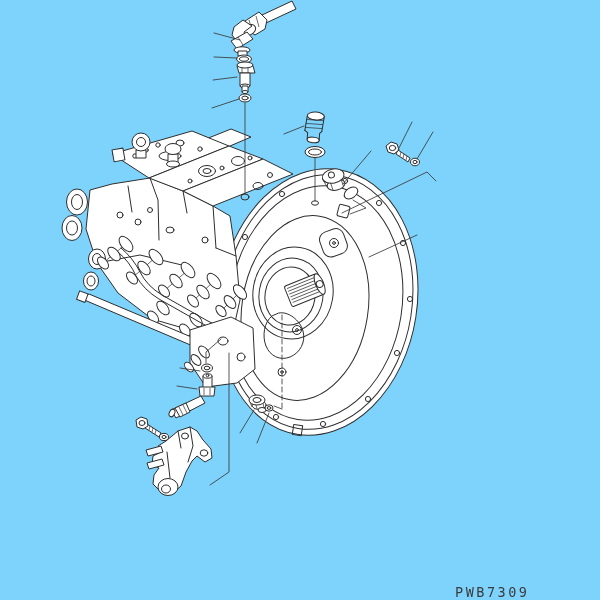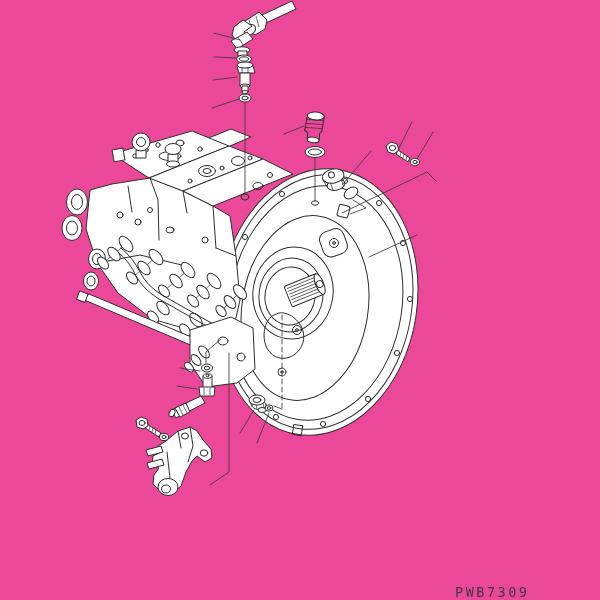--- a/index.html
+++ b/index.html
@@ -1,16 +1,16 @@
 <!DOCTYPE html>
 <html><head>
 <meta charset="utf-8">
 <style>
   html,body{margin:0;padding:0;background:#fff;}
-  .canvas{position:relative;width:600px;height:600px;background:#ec4899;overflow:hidden;
+  .canvas{position:relative;width:600px;height:600px;background:#7dd3fc;overflow:hidden;
           font-family:"DejaVu Sans Mono","Liberation Mono",monospace;}
   svg{display:block;}
   .ln{fill:none;stroke:#2e2e2e;stroke-width:1;stroke-linejoin:round;stroke-linecap:round;}
   .fw{fill:#ffffff;stroke:#2e2e2e;stroke-width:1;stroke-linejoin:round;}
   .thin{fill:none;stroke:#2e2e2e;stroke-width:.7;}
   .ldr{fill:none;stroke:#3a3a3a;stroke-width:.85;stroke-linecap:round;}
   .dash{stroke-dasharray:5 3;}
   .code{font-size:13.5px;letter-spacing:2.5px;fill:#3c3c3c;}
 </style>
 </head>

